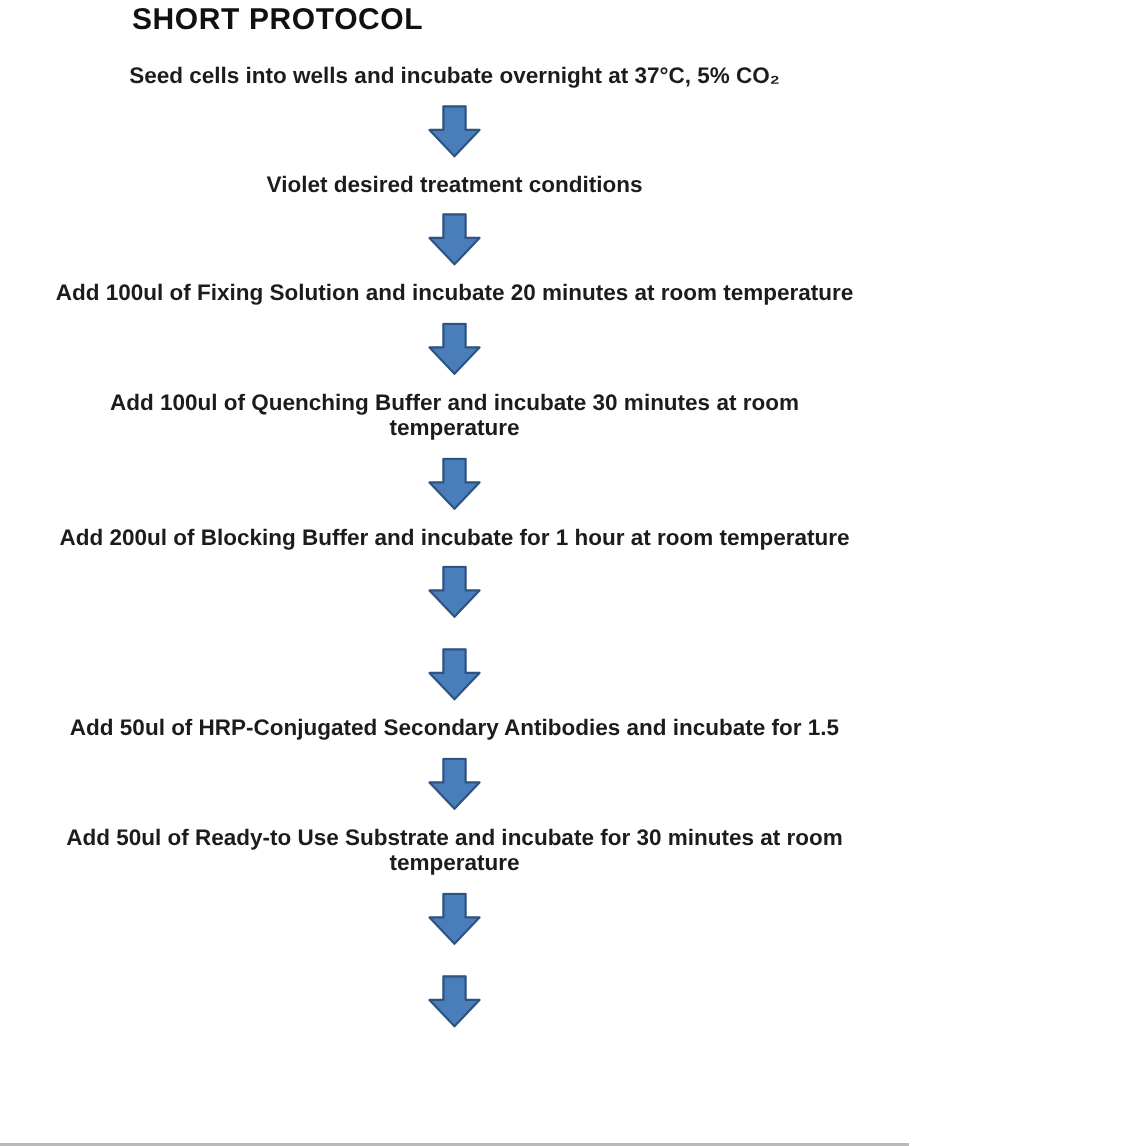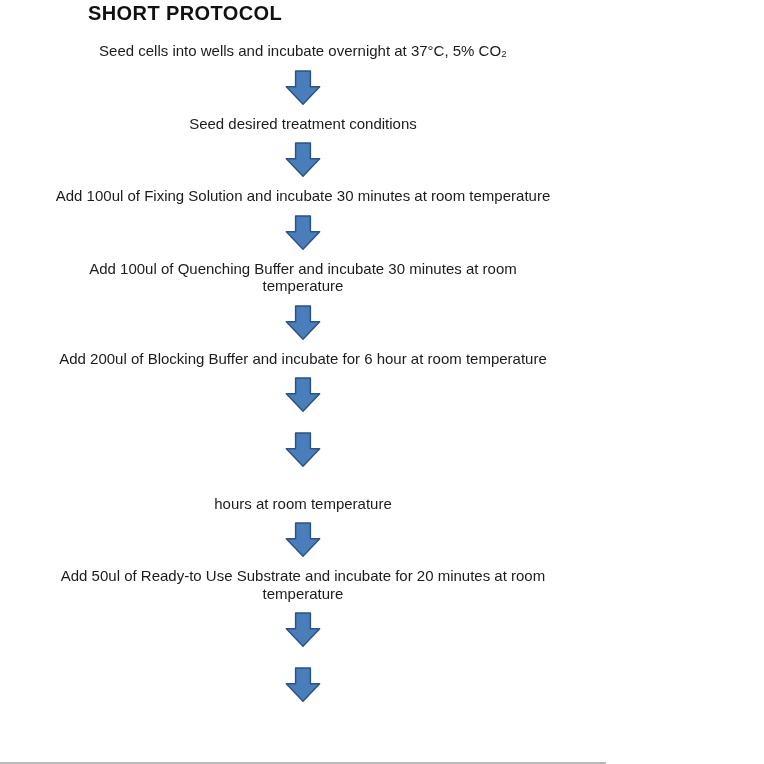--- a/index.html
+++ b/index.html
@@ -26,21 +26,21 @@
     position: absolute;
     top: 42px;
     left: 0;
     right: 0;
     display: flex;
     flex-direction: column;
     align-items: center;
   }
   .step-text {
     font-size: 15px;
-    font-weight: 400;
+    font-weight: 700;
     line-height: 17.5px;
     text-align: center;
     color: #1c1c1c;
     max-width: 620px;
   }
   .arrow {
     margin: 10px 0 8px 0;
     width: 38px;
     height: 37px;
   }
@@ -60,62 +60,62 @@
 <div class="page">
   <h1 class="title">SHORT PROTOCOL</h1>
   <div class="flow" id="flow">
   <div class="step-text"><span>Seed cells into wells and incubate overnight at 37°C, 5% CO₂</span></div>
   <div class="arrow">
     <svg viewBox="0 0 40 40" stroke="#2d5380">
       <path d="M 12 1 L 28 1 L 28 18 L 38 18 L 20 37 L 2 18 L 12 18 Z" stroke-width="1.6" stroke-linejoin="round" fill="#4a7ebb"></path>
     </svg>
   </div>
 
-  <div class="step-text"><span>Seed desired treatment conditions</span></div>
+  <div class="step-text"><span>Violet desired treatment conditions</span></div>
   <div class="arrow">
     <svg viewBox="0 0 40 40" stroke="#2d5380">
       <path d="M 12 1 L 28 1 L 28 18 L 38 18 L 20 37 L 2 18 L 12 18 Z" stroke-width="1.6" stroke-linejoin="round" fill="#4a7ebb"></path>
     </svg>
   </div>
 
-  <div class="step-text"><span>Add 100ul of Fixing Solution and incubate 30 minutes at room temperature</span></div>
+  <div class="step-text"><span>Add 100ul of Fixing Solution and incubate 20 minutes at room temperature</span></div>
   <div class="arrow">
     <svg viewBox="0 0 40 40" stroke="#2d5380">
       <path d="M 12 1 L 28 1 L 28 18 L 38 18 L 20 37 L 2 18 L 12 18 Z" stroke-width="1.6" stroke-linejoin="round" fill="#4a7ebb"></path>
     </svg>
   </div>
 
   <div class="step-text"><span>Add 100ul of Quenching Buffer and incubate 30 minutes at room</span><br><span>temperature</span></div>
   <div class="arrow">
     <svg viewBox="0 0 40 40" stroke="#2d5380">
       <path d="M 12 1 L 28 1 L 28 18 L 38 18 L 20 37 L 2 18 L 12 18 Z" stroke-width="1.6" stroke-linejoin="round" fill="#4a7ebb"></path>
     </svg>
   </div>
 
-  <div class="step-text"><span>Add 200ul of Blocking Buffer and incubate for 6 hour at room temperature</span></div>
+  <div class="step-text"><span>Add 200ul of Blocking Buffer and incubate for 1 hour at room temperature</span></div>
   <div class="arrow">
     <svg viewBox="0 0 40 40" stroke="#2d5380">
       <path d="M 12 1 L 28 1 L 28 18 L 38 18 L 20 37 L 2 18 L 12 18 Z" stroke-width="1.6" stroke-linejoin="round" fill="#4a7ebb"></path>
     </svg>
   </div>
 
   <div class="arrow">
     <svg viewBox="0 0 40 40" stroke="#2d5380">
       <path d="M 12 1 L 28 1 L 28 18 L 38 18 L 20 37 L 2 18 L 12 18 Z" stroke-width="1.6" stroke-linejoin="round" fill="#4a7ebb"></path>
     </svg>
   </div>
 
-  <div class="step-text"><br><span>hours at room temperature</span></div>
+  <div class="step-text"><span>Add 50ul of HRP-Conjugated Secondary Antibodies and incubate for 1.5</span><br></div>
   <div class="arrow">
     <svg viewBox="0 0 40 40" stroke="#2d5380">
       <path d="M 12 1 L 28 1 L 28 18 L 38 18 L 20 37 L 2 18 L 12 18 Z" stroke-width="1.6" stroke-linejoin="round" fill="#4a7ebb"></path>
     </svg>
   </div>
 
-  <div class="step-text"><span>Add 50ul of Ready-to Use Substrate and incubate for 20 minutes at room</span><br><span>temperature</span></div>
+  <div class="step-text"><span>Add 50ul of Ready-to Use Substrate and incubate for 30 minutes at room</span><br><span>temperature</span></div>
   <div class="arrow">
     <svg viewBox="0 0 40 40" stroke="#2d5380">
       <path d="M 12 1 L 28 1 L 28 18 L 38 18 L 20 37 L 2 18 L 12 18 Z" stroke-width="1.6" stroke-linejoin="round" fill="#4a7ebb"></path>
     </svg>
   </div>
 
   <div class="arrow">
     <svg viewBox="0 0 40 40" stroke="#2d5380">
       <path d="M 12 1 L 28 1 L 28 18 L 38 18 L 20 37 L 2 18 L 12 18 Z" stroke-width="1.6" stroke-linejoin="round" fill="#4a7ebb"></path>
     </svg>

